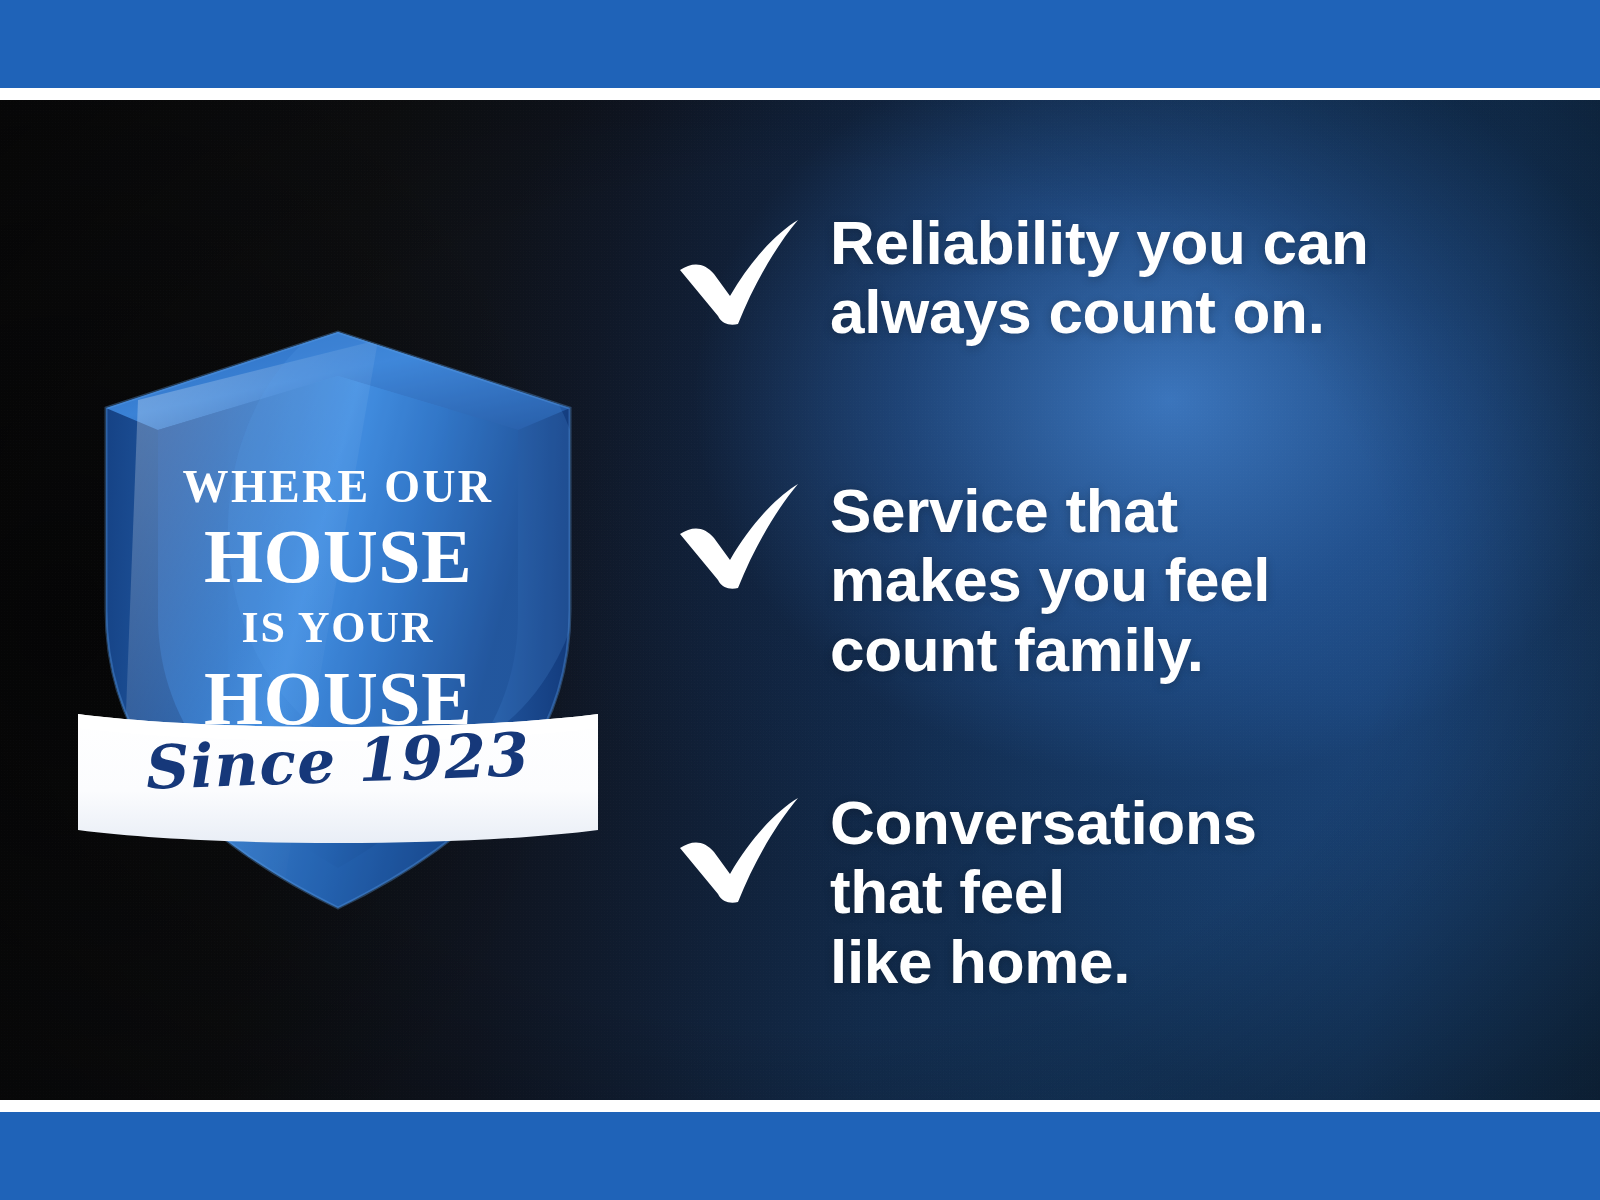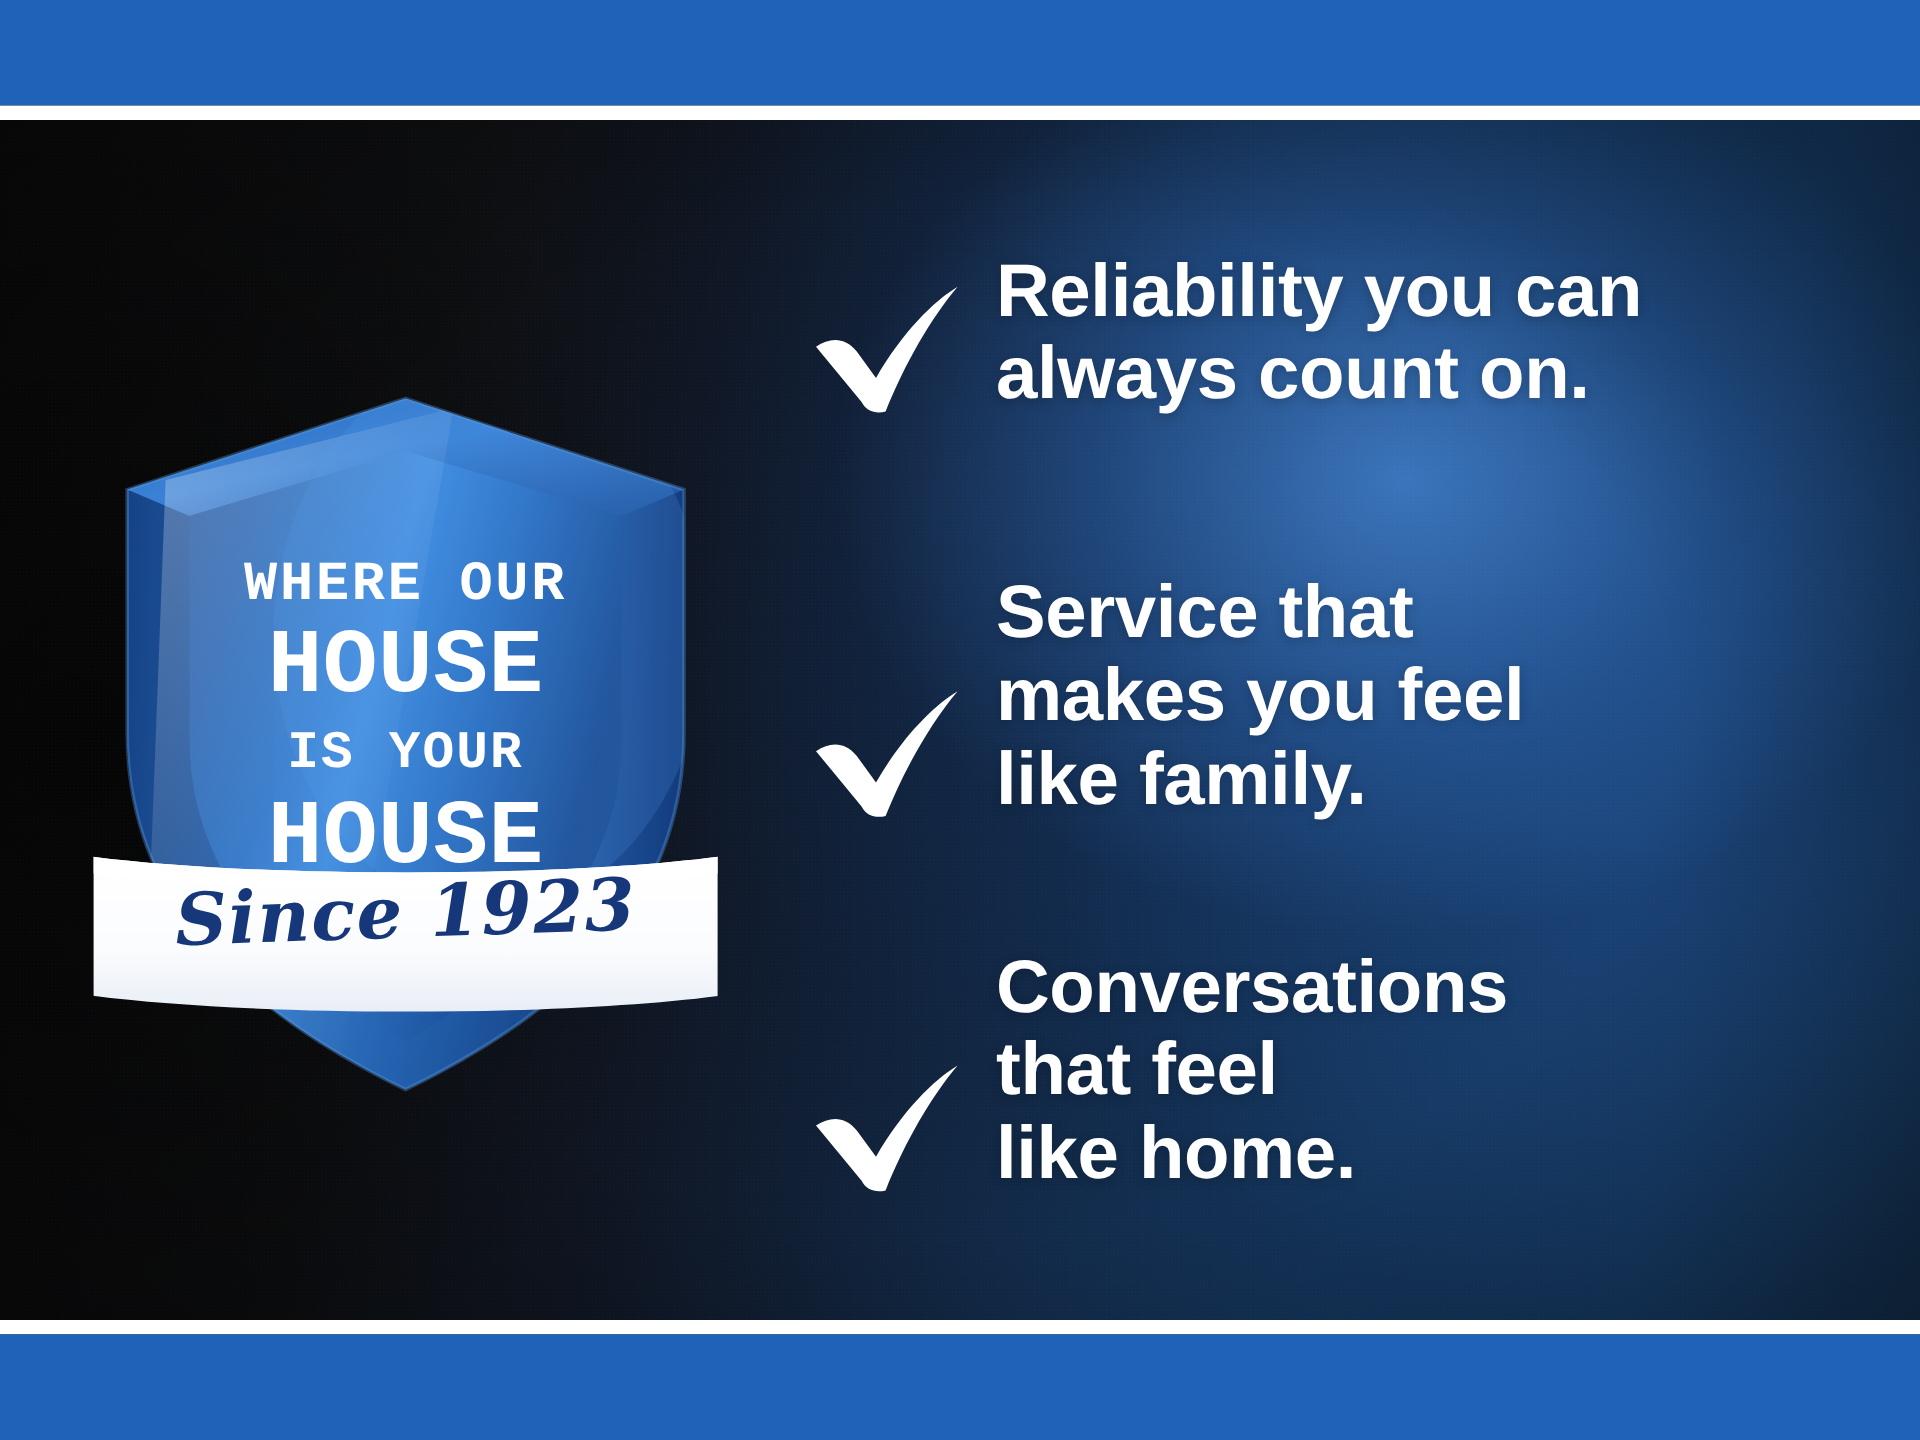--- a/index.html
+++ b/index.html
@@ -88,21 +88,21 @@
     pointer-events: none;
   }
   .st-line {
     position: absolute;
     width: 520px;
     text-align: center;
     color: #ffffff;
     font-weight: 700;
     letter-spacing: 0.02em;
     text-transform: uppercase;
-    font-family: Liberation Mono, monospace;
+    font-family: Liberation Serif, serif;
     line-height: 1;
   }
   .st-where { top: 184px; font-size: 46px; letter-spacing: 0.05em; font-weight: 700; }
   .st-house1 { top: 238px; font-size: 76px; font-weight: 700; letter-spacing: 0.005em; }
   .st-isyour { top: 326px; font-size: 44px; letter-spacing: 0.04em; font-weight: 700; }
   .st-house2 { top: 380px; font-size: 76px; font-weight: 700; letter-spacing: 0.005em; }
 
   .banner {
     position: absolute;
     left: -14px;
@@ -130,21 +130,21 @@
     position: absolute;
     left: 672px;
     top: 108px;
     width: 880px;
     height: 830px;
   }
   .bullet {
     position: absolute;
     left: 0;
     display: flex;
-    align-items: flex-end;
+    align-items: flex-start;
     gap: 26px;
   }
   .bullet-1 { top: 0px; }
   .bullet-2 { top: 268px; }
   .bullet-3 { top: 580px; }
 
   .check {
     flex: 0 0 auto;
     width: 132px;
     margin-top: 10px;
@@ -268,21 +268,21 @@
 always count on.</div>
       </div>
 
       <div class="bullet bullet-2">
         <svg class="check check-2" viewBox="0 0 132 110">
           <path d="M8 52 C20 44 32 44 42 56 L58 78 C80 40 106 14 126 2
                    C104 28 82 66 66 106 C58 108 50 106 46 98 Z" fill="#ffffff"></path>
         </svg>
         <div class="bullet-text">Service that
 makes you feel
-like family.</div>
+count family.</div>
       </div>
 
       <div class="bullet bullet-3">
         <svg class="check check-3" viewBox="0 0 132 110">
           <path d="M8 52 C20 44 32 44 42 56 L58 78 C80 40 106 14 126 2
                    C104 28 82 66 66 106 C58 108 50 106 46 98 Z" fill="#ffffff"></path>
         </svg>
         <div class="bullet-text">Conversations
 that feel
 like home.</div>

